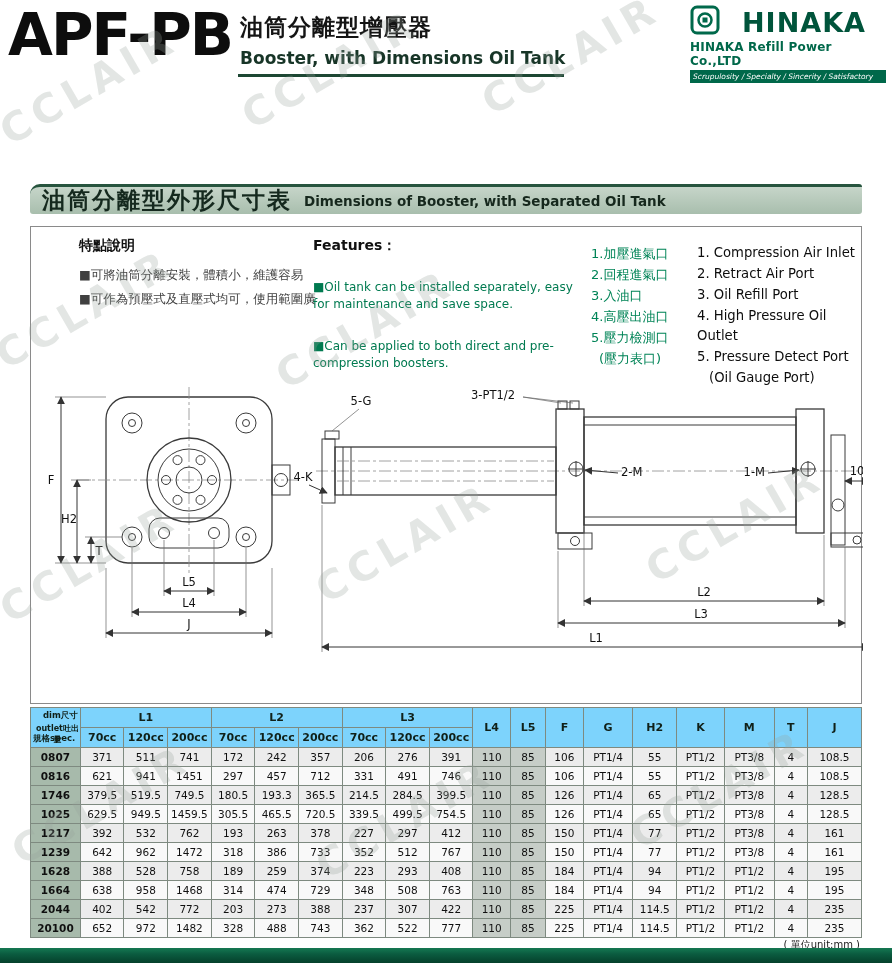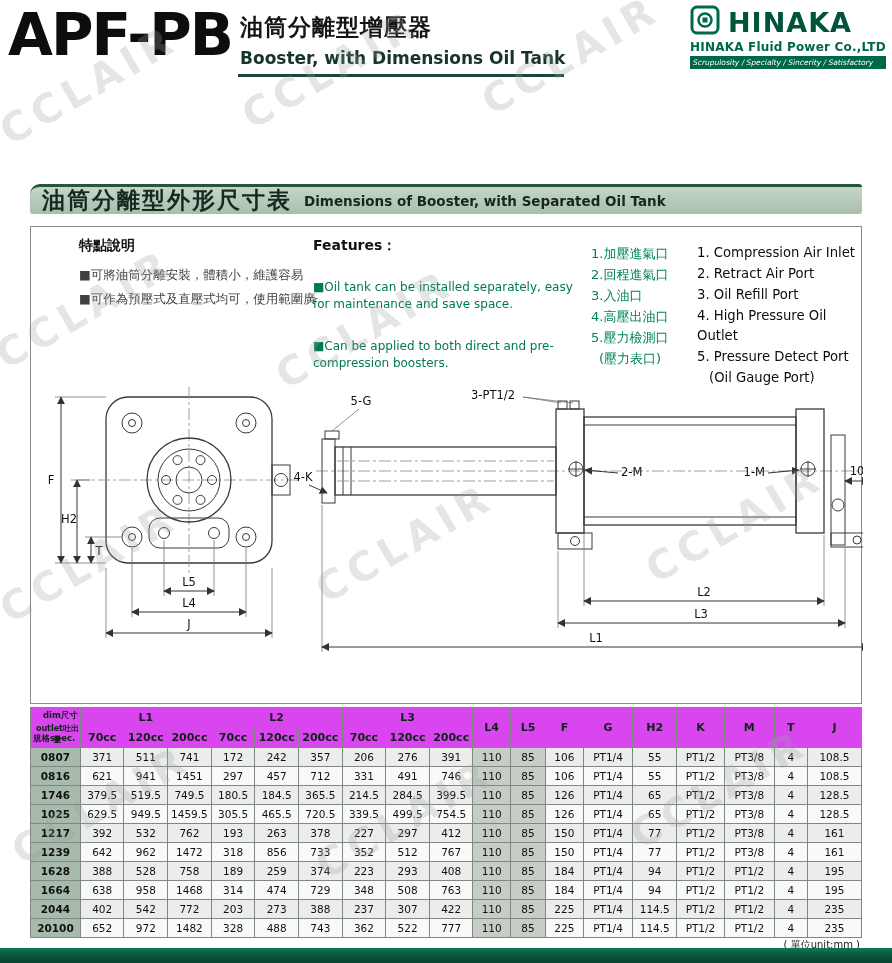--- a/index.html
+++ b/index.html
@@ -14,21 +14,21 @@
 
   
   .model { position:absolute; left:8px; top:4px; font-weight:800; font-size:58px;
            letter-spacing:-2px; color:#0d0d0d; line-height:1.1; }
   .titles { position:absolute; left:240px; top:12px; }
   .title-zh { font-size:23px; font-weight:bold; color:#141414; letter-spacing:1px; }
   .title-en { font-size:17px; font-weight:bold; color:#173527; margin-top:5px; }
   .header-rule { position:absolute; left:238px; top:74px; width:326px; height:3px; background:#1d4733; }
 
   .brand { position:absolute; right:6px; top:5px; width:196px; z-index:45; }
-  .brand-top { display:flex; align-items:center; gap:8px; }
+  .brand-top { display:flex; align-items:center; gap:22px; }
   .brand-name { font-size:27px; font-weight:800; color:#00543b; letter-spacing:1px; }
   .brand-company { font-size:12px; font-weight:bold; color:#00684a; margin-top:1px; letter-spacing:0.2px; }
   .brand-tagline { background:#00684a; color:#fff; font-size:7.5px; font-style:italic;
                    padding:2px 3px; margin-top:2px; white-space:nowrap; }
 
   
   .section-bar { position:absolute; left:30px; top:184px; width:832px; height:30px;
                  background:linear-gradient(180deg,#c6d5c9 0%,#a8bead 100%);
                  border-top:3px solid #27543e; border-radius:10px 3px 3px 3px;
                  display:flex; align-items:center; padding-left:12px; }
@@ -57,21 +57,21 @@
   .ol2 { stroke:#3a3a3a; stroke-width:1; fill:none; }
   .dim { stroke:#333; stroke-width:1; }
   .ext { stroke:#666; stroke-width:0.7; }
   .cl  { stroke:#8a8a8a; stroke-width:0.8; stroke-dasharray:12 3 3 3; }
 
   
   table.dims { position:absolute; left:30px; top:707px; width:832px;
                border-collapse:collapse; table-layout:fixed; }
   table.dims th, table.dims td { border:1px solid #7e8a80; text-align:center;
                vertical-align:middle; padding:0 1px; overflow:hidden; }
-  table.dims th { background:#d946ef; color:#102018; font-size:11px; height:20px; font-weight:bold; }
+  table.dims th { background:#7dd3fc; color:#102018; font-size:11px; height:20px; font-weight:bold; }
   table.dims td { font-size:10.5px; height:19px; color:#101010; }
   table.dims tbody tr:nth-child(odd)  td { background:#ececec; }
   table.dims tbody tr:nth-child(even) td { background:#f9f9f9; }
   table.dims td.spec { background:#a7baab !important; font-weight:bold; }
   table.dims td.shade { background:#c6cdc7 !important; }
   th.corner { position:relative; height:40px; padding:0;
               background:#a2b5a6 linear-gradient(119deg, transparent 49.2%, #6b7a6f 49.2%, #6b7a6f 50.6%, transparent 50.6%); }
   th.corner span { position:absolute; font-size:8.5px; font-weight:bold; color:#102018; }
   .c-dim    { right:2px; top:2px; }
   .c-outlet { left:4px; top:15px; font-size:8px !important; }
@@ -111,21 +111,21 @@
       <div class="brand-top">
         <span>
           <svg width="30" height="30" viewBox="0 0 30 30">
             <rect x="2" y="2" width="26" height="26" rx="5" fill="none" stroke="#00694b" stroke-width="3"></rect>
             <circle cx="15" cy="15" r="6.5" fill="none" stroke="#00694b" stroke-width="2.5"></circle>
             <rect x="12.5" y="12.5" width="5" height="5" fill="#00694b"></rect>
           </svg>
         </span>
         <span class="brand-name">HINAKA</span>
       </div>
-      <div class="brand-company">HINAKA Fluid Power Co.,LTD</div>
+      <div class="brand-company">HINAKA Refill Power Co.,LTD</div>
       <div class="brand-tagline">Scrupulosity / Specialty / Sincerity / Satisfactory</div>
     </div>
   </div>
 
   <div class="section-bar">
     <span class="section-zh">油筒分離型外形尺寸表</span>
     <span class="section-en">Dimensions of Booster, with Separated Oil Tank</span>
   </div>
 
   <div class="content-box">
@@ -387,21 +387,21 @@
           <td>PT3/8</td>
           <td>4</td>
           <td>108.5</td>
         </tr>
         <tr>
           <td class="spec">1746</td>
           <td>379.5</td>
           <td>519.5</td>
           <td>749.5</td>
           <td>180.5</td>
-          <td>184.5</td>
+          <td>193.3</td>
           <td>365.5</td>
           <td>214.5</td>
           <td>284.5</td>
           <td>399.5</td>
           <td class="shade">110</td>
           <td class="shade">85</td>
           <td>126</td>
           <td>PT1/4</td>
           <td>65</td>
           <td>PT1/2</td>
@@ -450,21 +450,21 @@
           <td>PT3/8</td>
           <td>4</td>
           <td>161</td>
         </tr>
         <tr>
           <td class="spec">1239</td>
           <td>642</td>
           <td>962</td>
           <td>1472</td>
           <td>318</td>
-          <td>856</td>
+          <td>386</td>
           <td>733</td>
           <td>352</td>
           <td>512</td>
           <td>767</td>
           <td class="shade">110</td>
           <td class="shade">85</td>
           <td>150</td>
           <td>PT1/4</td>
           <td>77</td>
           <td>PT1/2</td>

